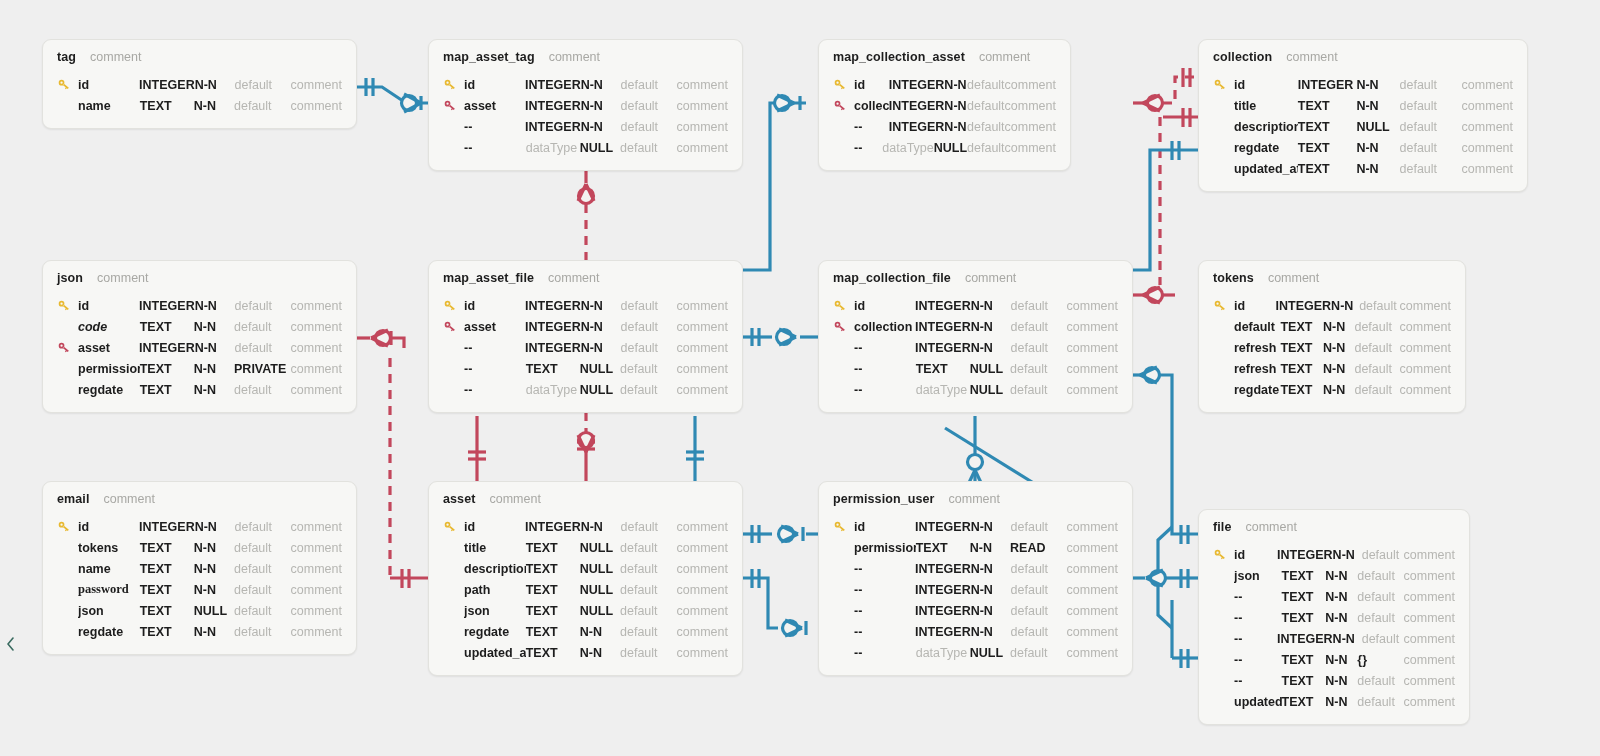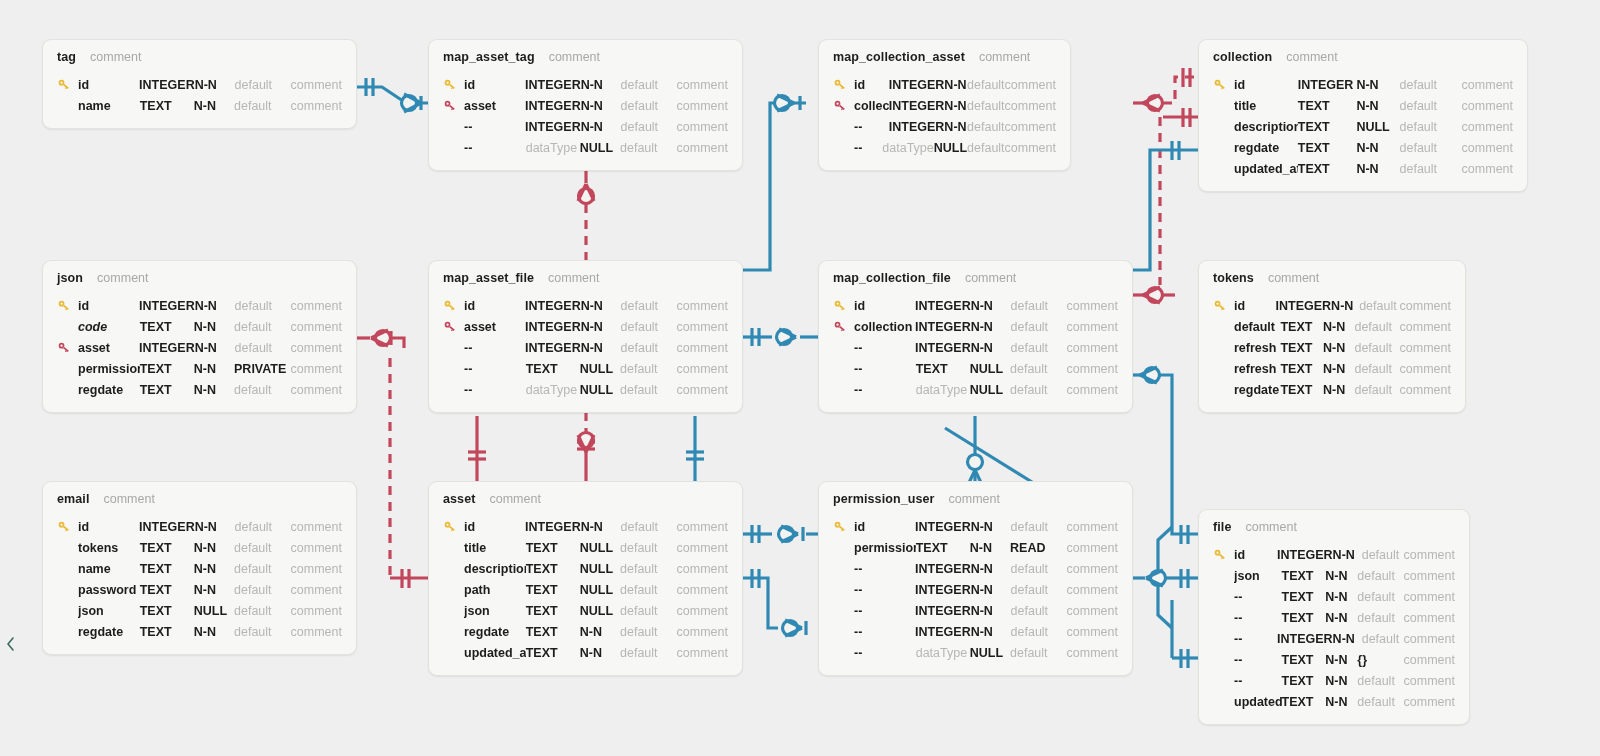--- a/index.html
+++ b/index.html
@@ -644,21 +644,21 @@
       <div class="col-row">
         <span class="c-key"></span>
         <span class="c-name" style="width: 72px;">name</span>
         <span class="c-type" style="width: 63px;">TEXT</span>
         <span class="c-null" style="width: 47px;">N-N</span>
         <span class="c-def" style="width: 66px;">default</span>
         <span class="c-com">comment</span>
       </div>
       <div class="col-row">
         <span class="c-key"></span>
-        <span class="c-name" style="width: 72px;">password</span>
+        <span class="c-name" style="width: 72px; font-family: Liberation Serif, serif;">password</span>
         <span class="c-type" style="width: 63px;">TEXT</span>
         <span class="c-null" style="width: 47px;">N-N</span>
         <span class="c-def" style="width: 66px;">default</span>
         <span class="c-com">comment</span>
       </div>
       <div class="col-row">
         <span class="c-key"></span>
         <span class="c-name" style="width: 72px;">json</span>
         <span class="c-type" style="width: 63px;">TEXT</span>
         <span class="c-null" style="width: 47px;">NULL</span>

